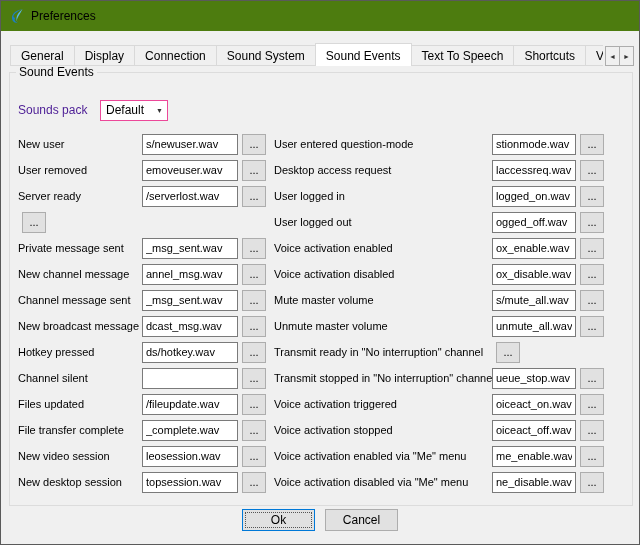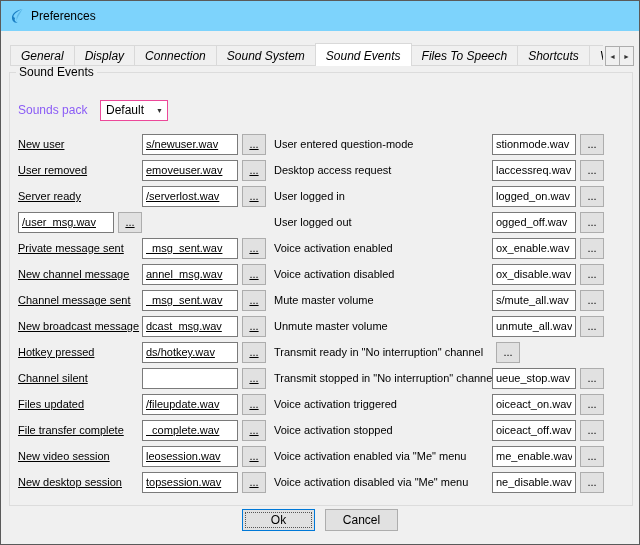--- a/index.html
+++ b/index.html
@@ -2,63 +2,63 @@
 <html><head>
 <meta charset="utf-8">
 <style>
   * { box-sizing: border-box; }
   html, body { margin: 0; padding: 0; background: #ffffff; font-family: "Liberation Sans", sans-serif; }
   .window {
     position: relative; width: 640px; height: 545px;
     border: 1px solid #5a5a5a; background: #f0f0f0; overflow: hidden;
   }
   .titlebar {
-    height: 30px; background: #7dd3fc; display: flex; align-items: center;
+    height: 30px; background: #4d7c0f; display: flex; align-items: center;
     padding: 0 8px; gap: 6px;
   }
   .titlebar .title { font-size: 12px; color: #000; }
   .app-icon { width: 16px; height: 16px; display: inline-block; }
 
   .tabbar {
     position: absolute; left: 9px; top: 42px; right: 36px; height: 23px;
     display: flex; align-items: flex-end; overflow: hidden;
   }
   .tab {
     flex: 0 0 auto; background: #f0f0f0; border: 1px solid #d9d9d9;
     padding: 3px 10px 4px; font-size: 12px; height: 21px; margin-right: -1px;
-    white-space: nowrap; color: #000; cursor: default; font-style: italic;
+    white-space: nowrap; color: #000; cursor: default;
   }
   .tab.active {
     background: #ffffff; height: 23px; border-bottom: none; z-index: 2;
     padding-top: 5px; position: relative;
   }
   .tab-scroll { position: absolute; top: 45px; right: 5px; display: flex; }
   .scroll-btn {
     width: 15px; height: 20px; border: 1px solid #adadad; background: #f0f0f0;
     font-size: 7px; padding: 0; color: #333; font-family: inherit;
   }
   .scroll-btn + .scroll-btn { margin-left: -1px; }
 
   .groupbox {
     position: absolute; left: 8px; top: 64px; width: 624px; height: 441px;
     border: 1px solid #dcdcdc; background: #f0f0f0; margin: 0; padding: 0;
   }
   .groupbox legend { font-size: 12px; margin-left: 6px; padding: 0 3px; color: #000; }
 
   .pack-row { position: absolute; left: 8px; top: 20px; display: flex; align-items: center; height: 22px; }
-  .pack-label { font-size: 12px; width: 82px; color: #8b5cf6; }
+  .pack-label { font-size: 12px; width: 82px; color: #4c1d95; }
   .combo {
     width: 68px; height: 21px; border: 1px solid #ec4899; background: #ffffff;
     display: flex; align-items: center; justify-content: space-between;
     padding: 0 4px 0 5px; font-size: 12px; cursor: default;
   }
   .combo-arrow { font-size: 7px; color: #333; }
 
   .col { position: absolute; top: 52px; }
-  .col-left { left: 8px; text-decoration: underline; }
+  .col-left { left: 8px; }
   .col-right { left: 264px; }
   .event-row { display: flex; align-items: center; height: 26px; }
   .ev-label { font-size: 11px; flex: 0 0 auto; color: #000; white-space: nowrap; overflow: hidden; }
   .col-left .ev-label { width: 124px; }
   .col-right .ev-label { width: 218px; }
   .ev-input {
     height: 21px; border: 1px solid #7a7a7a; background: #fff;
     font-size: 11px; font-family: inherit; padding: 5px 3px;
   }
   .col-left .ev-input { width: 96px; }
@@ -93,21 +93,21 @@
     </span>
     <span class="title">Preferences</span>
   </div>
 
   <div class="tabbar">
       <div class="tab">General</div>
       <div class="tab">Display</div>
       <div class="tab">Connection</div>
       <div class="tab">Sound System</div>
       <div class="tab active">Sound Events</div>
-      <div class="tab">Files To Speech</div>
+      <div class="tab">Text To Speech</div>
       <div class="tab">Shortcuts</div>
       <div class="tab">Video</div>
     </div>
 
   <div class="tab-scroll">
     <button class="scroll-btn">◄</button>
     <button class="scroll-btn">►</button>
   </div>
 
   <fieldset class="groupbox">
@@ -131,21 +131,20 @@
           <span class="ev-label">User removed</span>
           <input type="text" class="ev-input" value="emoveuser.wav" style="">
           <button class="browse-btn">...</button>
         </div>
         <div class="event-row">
           <span class="ev-label">Server ready</span>
           <input type="text" class="ev-input" value="/serverlost.wav" style="">
           <button class="browse-btn">...</button>
         </div>
         <div class="event-row">
-          <input type="text" class="ev-input" value="/user_msg.wav" style="">
           <button class="browse-btn">...</button>
         </div>
         <div class="event-row">
           <span class="ev-label">Private message sent</span>
           <input type="text" class="ev-input" value="_msg_sent.wav" style="">
           <button class="browse-btn">...</button>
         </div>
         <div class="event-row">
           <span class="ev-label">New channel message</span>
           <input type="text" class="ev-input" value="annel_msg.wav" style="">

